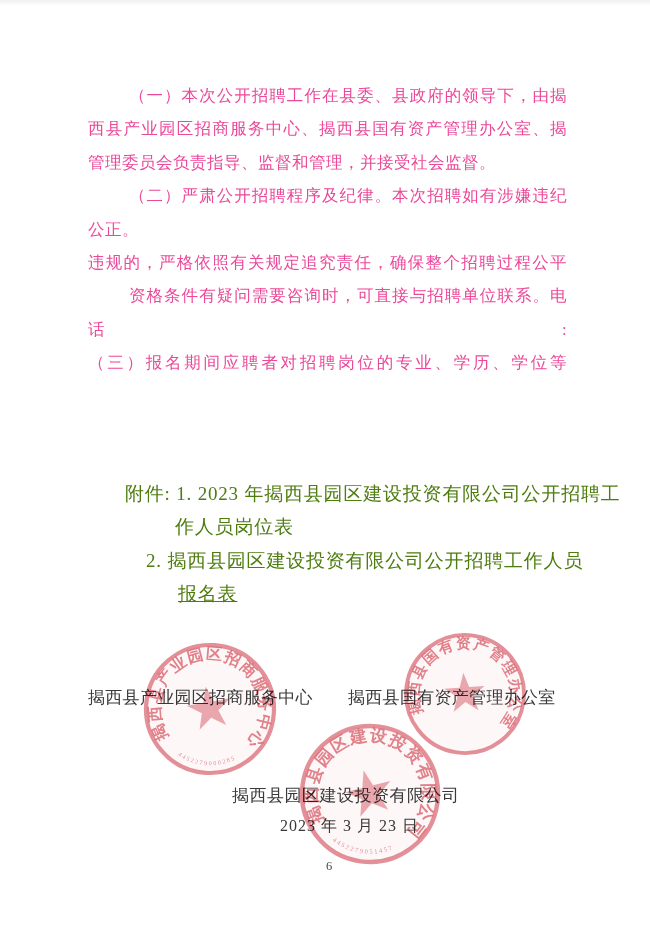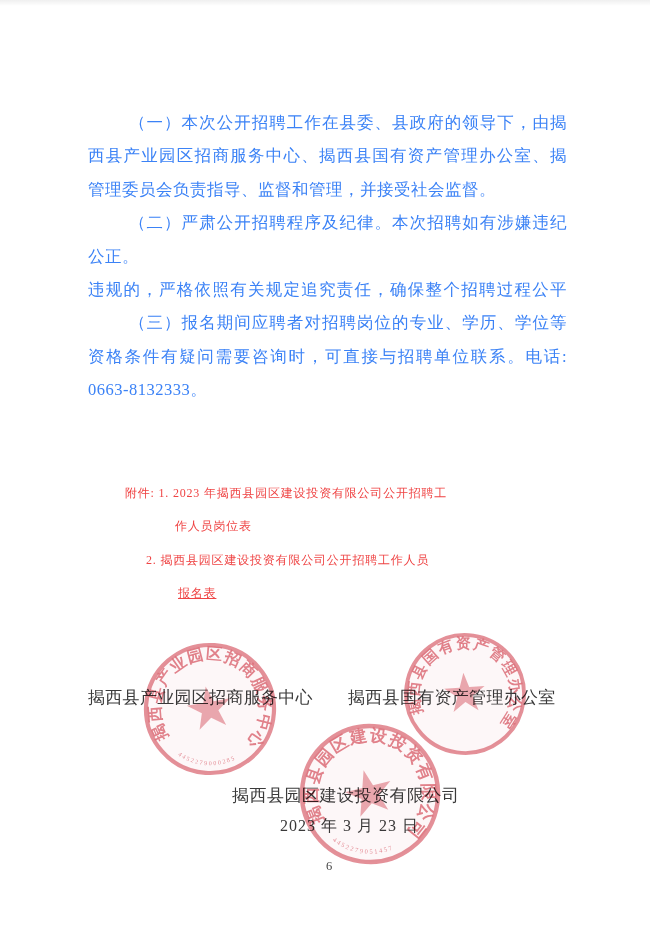--- a/index.html
+++ b/index.html
@@ -9,31 +9,30 @@
     overflow:hidden; margin:0 auto;
   }
   .page::before{
     content:""; position:absolute; left:0; top:0; right:0; height:6px;
     background:linear-gradient(#00000010,#00000000); pointer-events:none;
   }
   
   .body-text{
     position:absolute; left:88px; top:79px; width:479px;
     font-size:16.5px; line-height:33.4px; letter-spacing:0.5px;
-    color:#3b82f6;
-    margin-top:27px;
+    color:#ec4899;
   }
   .line{ text-align:justify; text-align-last:justify; }
   .line.end{ text-align-last:left; }
   .para .line:first-child{ text-indent:41px; }
   
   .attachments{
     position:absolute; left:88px; top:477px; width:500px;
-    font-size:12px; line-height:33.4px; letter-spacing:0.8px;
-    color:#ef4444;
+    font-size:19px; line-height:33.4px; letter-spacing:0.8px;
+    color:#4d7c0f;
   }
   .aline{ white-space:nowrap; }
   .a0{ padding-left:37px; }
   .a1{ padding-left:87px; }
   .a2{ padding-left:58px; }
   .a3{ padding-left:90px;text-decoration:underline; }
   
   .sig{
     position:absolute; font-size:17px; letter-spacing:0.3px;
     color:#3a3a3a; white-space:nowrap;
@@ -59,23 +58,22 @@
         <div class="line">（一）本次公开招聘工作在县委、县政府的领导下，由揭</div>
         <div class="line">西县产业园区招商服务中心、揭西县国有资产管理办公室、揭</div>
         <div class="line end">管理委员会负责指导、监督和管理，并接受社会监督。</div>
       </div>
       <div class="para">
         <div class="line">（二）严肃公开招聘程序及纪律。本次招聘如有涉嫌违纪</div>
         <div class="line end">公正。</div>
         <div class="line">违规的，严格依照有关规定追究责任，确保整个招聘过程公平</div>
       </div>
       <div class="para">
+        <div class="line">资格条件有疑问需要咨询时，可直接与招聘单位联系。电话:</div>
         <div class="line">（三）报名期间应聘者对招聘岗位的专业、学历、学位等</div>
-        <div class="line">资格条件有疑问需要咨询时，可直接与招聘单位联系。电话:</div>
-        <div class="line end">0663-8132333。</div>
       </div>
     </section>
 
   <section class="attachments" id="attach">
       <div class="aline a0">附件: 1. 2023 年揭西县园区建设投资有限公司公开招聘工</div>
       <div class="aline a1">作人员岗位表</div>
       <div class="aline a2">2. 揭西县园区建设投资有限公司公开招聘工作人员</div>
       <div class="aline a3">报名表</div>
     </section>
 

